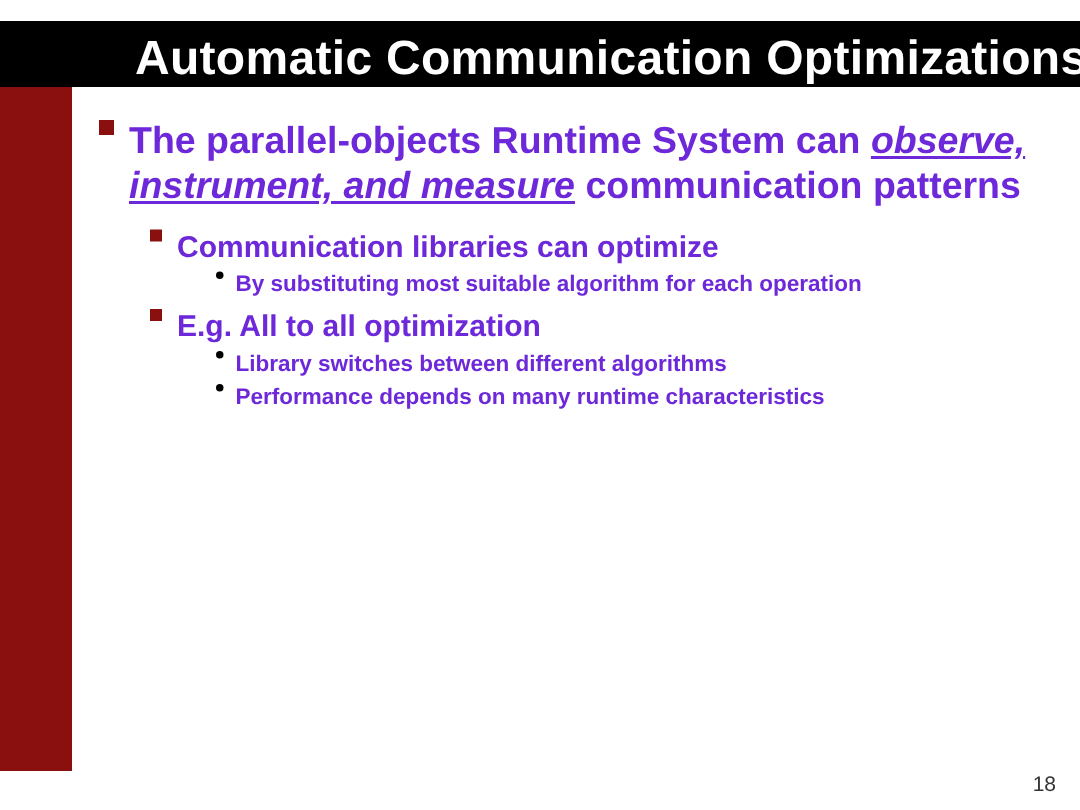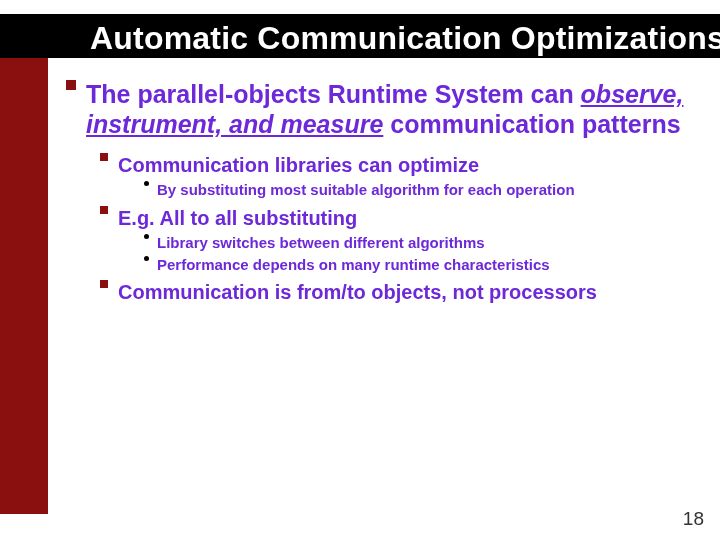--- a/index.html
+++ b/index.html
@@ -101,21 +101,21 @@
     margin-top: 3px;
     margin-bottom: 3px;
     display: flex;
     justify-content: flex-end;
   }
   .lvl3 .txt { flex: 1; }
   .page-num {
     position: absolute;
     bottom: 10px;
     right: 16px;
-    font-size: 19px;
+    font-size: 14px;
     color: #333;
   }
 </style>
 </head>
 <body>
 
 <div class="title-bar">
   <div class="title-text">Automatic Communication Optimizations</div>
 </div>
 <div class="red-block"></div>
@@ -133,31 +133,27 @@
     <span class="sq-sm"></span>
     <span class="txt">Communication libraries can optimize</span>
   </div>
   <div class="lvl3">
     <span class="dot"></span>
     <span class="txt">By substituting most suitable algorithm for each operation</span>
   </div>
 
   <div class="lvl2">
     <span class="sq-sm"></span>
-    <span class="txt">E.g. All to all substituting</span>
+    <span class="txt">E.g. All to all optimization</span>
   </div>
   <div class="lvl3">
     <span class="dot"></span>
     <span class="txt">Library switches between different algorithms</span>
   </div>
   <div class="lvl3">
     <span class="dot"></span>
     <span class="txt">Performance depends on many runtime characteristics</span>
   </div>
 
-  <div class="lvl2">
-    <span class="sq-sm"></span>
-    <span class="txt">Communication is from/to objects, not processors</span>
-  </div>
 
 </div>
 
 <div class="page-num">18</div>
 
 </body></html>

